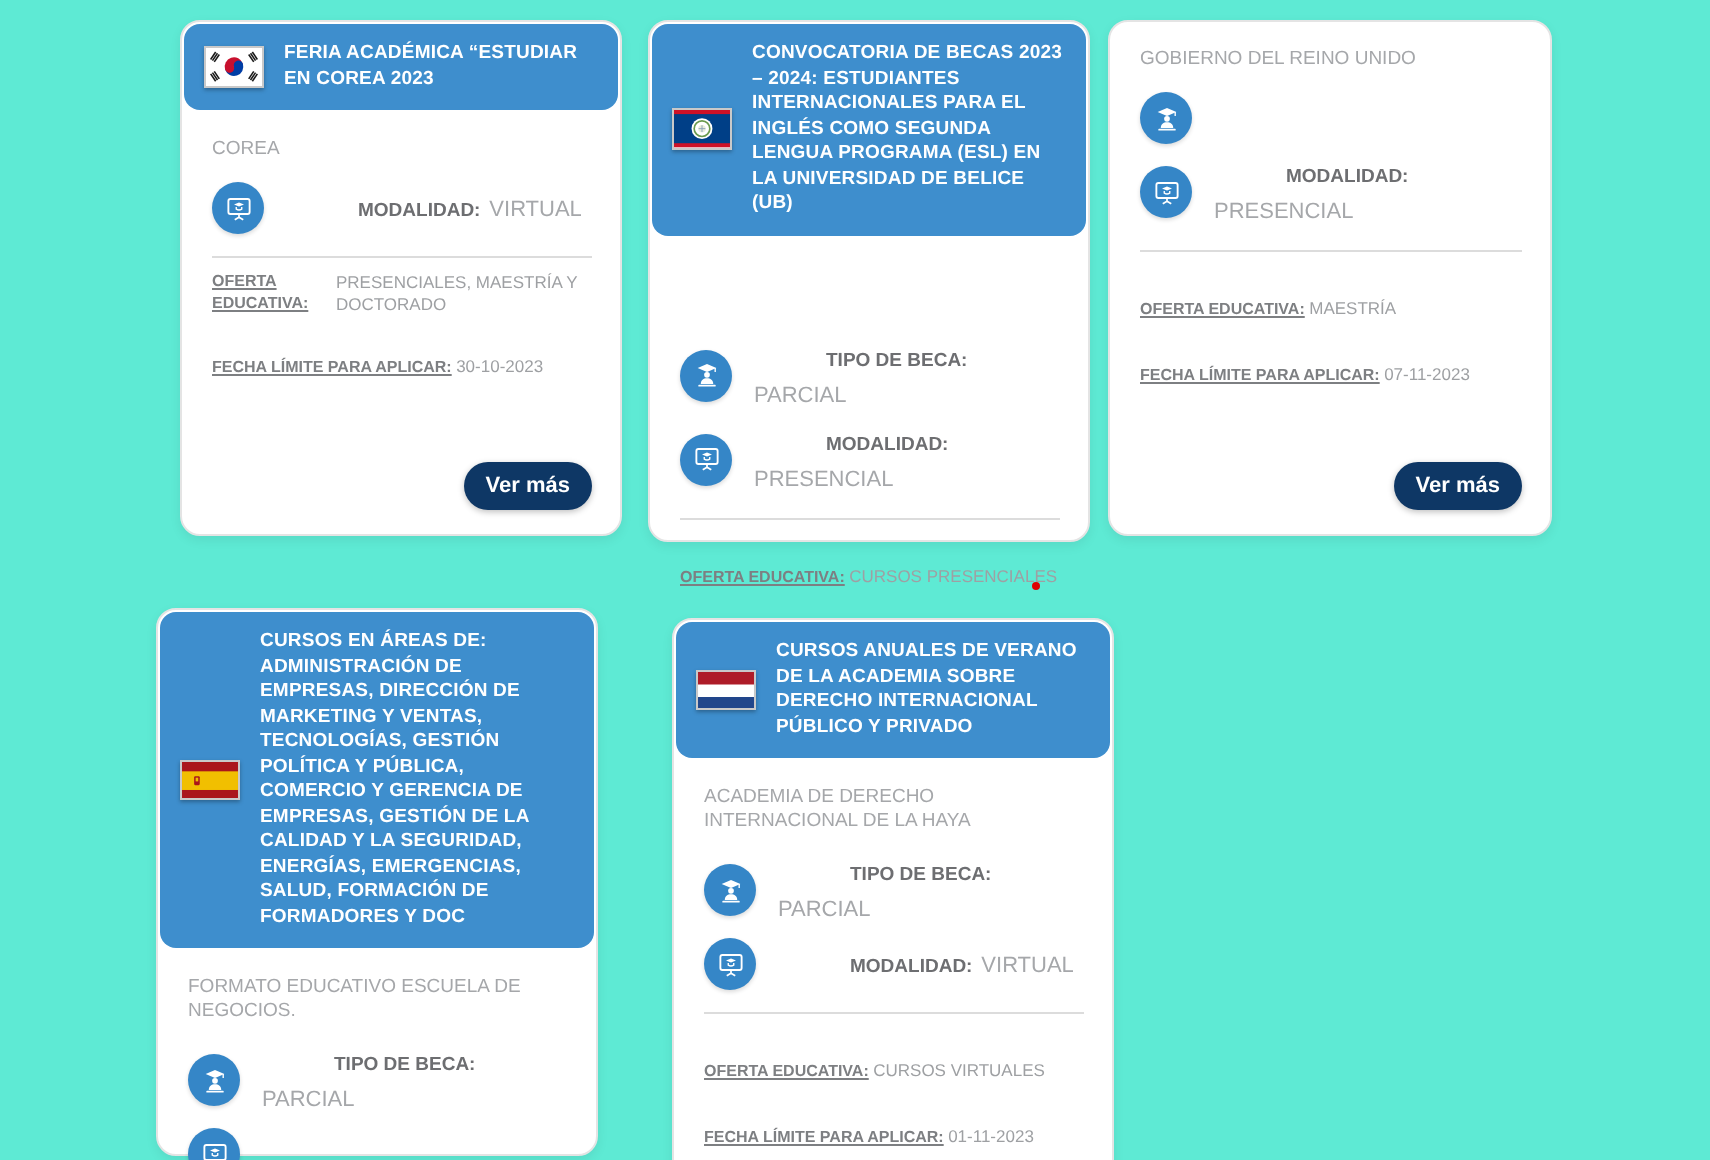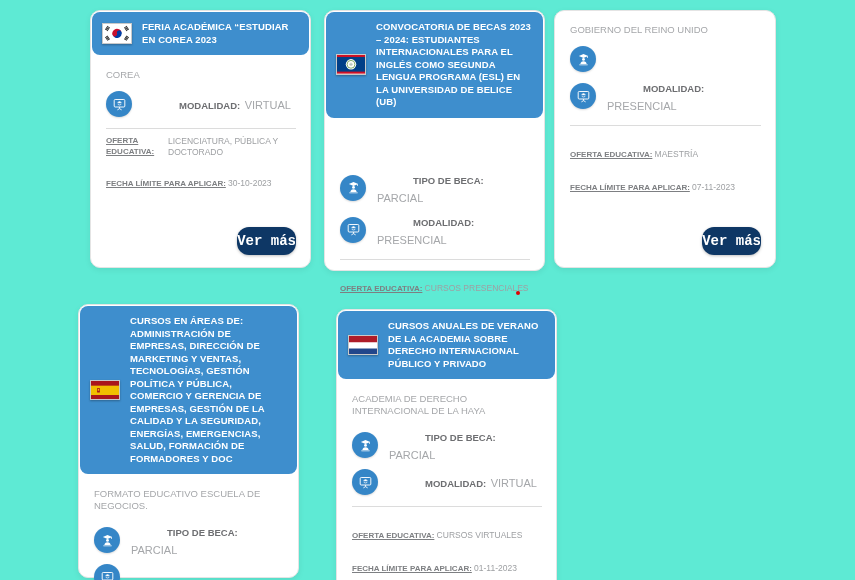--- a/index.html
+++ b/index.html
@@ -34,22 +34,22 @@
 
   .divider { height:1px; background:var(--divider_gray,#dcdcdc); margin:8px 0 7px; }
 
   .meta-line { margin:16px 0 5px; font-size:8px; line-height:10.5px; }
   .small-label { color:#7d7f82; font-weight:bold; font-size:8px;text-decoration:underline; }
   .small-value { color:#9ea0a3; font-size:8.5px; }
   .oferta-grid { display:grid; grid-template-columns:54px 1fr; column-gap:8px; margin-bottom:5px;
                  font-size:8px; line-height:10.5px; }
 
   .ver-mas { margin-top:auto; align-self:flex-end; background:var(--button_navy,#0E3765); color:#fff;
-             border:none; border-radius:12px; padding:6px 0; font-size:14px; font-weight:bold;
-             font-family:Liberation Mono, monospace; cursor:pointer; box-shadow:0 1px 3px rgba(0,0,0,.25); }
+             border:none; border-radius:12px; padding:6px 11px; font-size:11px; font-weight:bold;
+             font-family:Liberation Sans, sans-serif; cursor:pointer; box-shadow:0 1px 3px rgba(0,0,0,.25); }
 
   .cursor-dot { position:absolute; left:516px; top:291px; width:4px; height:4px;
                 border-radius:50%; background:var(--cursor_dot,#e00000); }
 </style>
 </head>
 <body>
 
 <div class="stage">
 
   <div class="card card-1">
@@ -98,21 +98,21 @@
             <polygon points="12,6.8 16,8.4 12,10 8,8.4" fill="#fff"></polygon>
             <path d="M9.8 10.4 v1.7 q2.2 1.3 4.4 0 v-1.7" fill="none" stroke="#fff" stroke-width="1.1"></path>
             <path d="M12 16 v2.4 M8.6 20.6 l3.4-2 3.4 2" stroke="#fff" stroke-width="1.4" fill="none"></path>
           </svg>
         </span>
         <p><span class="info-label">MODALIDAD:</span> <span class="info-value">VIRTUAL</span></p>
       </div>
       <div class="divider"></div>
       <div class="oferta-grid">
         <span class="small-label">OFERTA EDUCATIVA:</span>
-        <span class="small-value">LICENCIATURA, PÚBLICA Y DOCTORADO</span>
+        <span class="small-value">PRESENCIALES, MAESTRÍA Y DOCTORADO</span>
       </div>
       <p class="meta-line"><span class="small-label">FECHA LÍMITE PARA APLICAR:</span> <span class="small-value">30-10-2023</span></p>
       <button class="ver-mas">Ver más</button>
     </div>
   </div>
 
   <div class="card card-2">
     <div class="card-header">
       <span class="flag">
         <svg viewBox="0 0 30 20">

